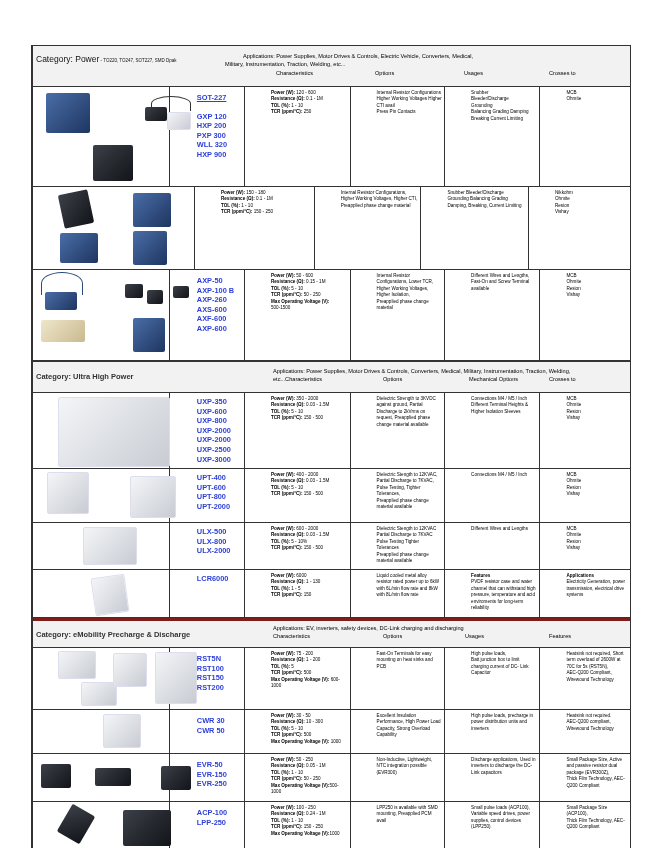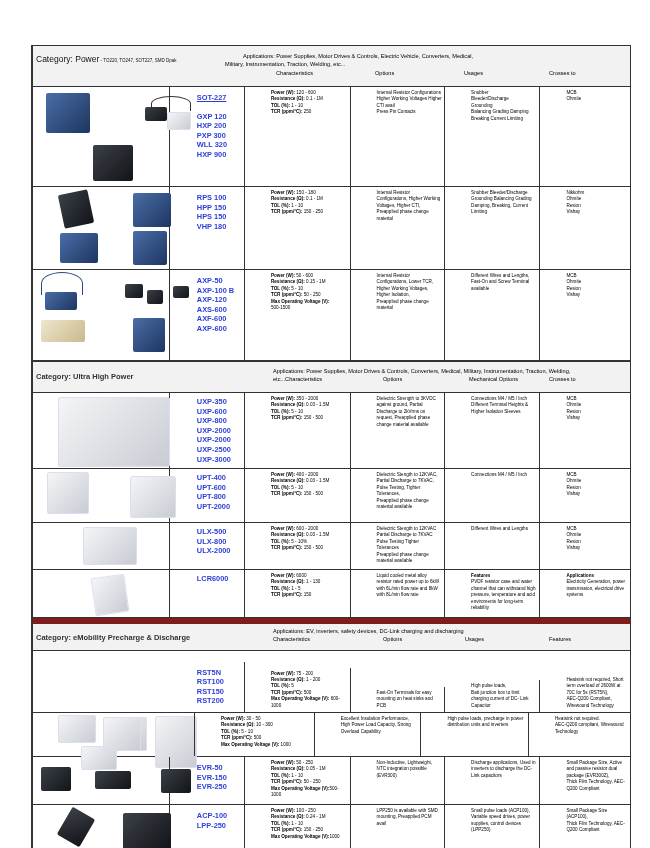--- a/index.html
+++ b/index.html
@@ -79,26 +79,20 @@
 Ohmite</div>
   </div>
 
   <div class="row" style="height:82px;">
     <div class="c cimg">
       <div class="img dark" style="left:28px;top:5px;width:30px;height:34px;transform:rotate(-12deg);"></div>
       <div class="img blue" style="left:100px;top:6px;width:38px;height:34px;"></div>
       <div class="img blue" style="left:27px;top:46px;width:38px;height:30px;"></div>
       <div class="img blue" style="left:100px;top:44px;width:34px;height:34px;"></div>
     </div>
-    <div class="c cmodel">
-      <a class="model">RPS 100</a>
-      <a class="model">HPP 150</a>
-      <a class="model">HPS 150</a>
-      <a class="model">VHP 180</a>
-    </div>
     <div class="c cchar">
       <div><span class="b">Power (W):</span><span> 150 - 180</span></div>
       <div><span class="b">Resistance (Ω):</span><span> 0.1 - 1M</span></div>
       <div><span class="b">TOL (%):</span><span> 1 - 10</span></div>
       <div><span class="b">TCR (ppm/°C):</span><span> 150 - 250</span></div>
     </div>
     <div class="c copt">Internal Resistor Configurations, Higher Working Voltages, Higher CTI, Preapplied phase change material</div>
     <div class="c cuse">Snubber Bleeder/Discharge Grounding Balancing Grading Damping, Breaking, Current Limiting</div>
     <div class="c ccross" style="white-space:pre-line;">Nikkohm
 Ohmite
@@ -112,21 +106,21 @@
       <div class="img blue" style="left:12px;top:22px;width:32px;height:18px;"></div>
       <div class="img dark" style="left:92px;top:14px;width:18px;height:14px;"></div>
       <div class="img dark" style="left:114px;top:20px;width:16px;height:14px;"></div>
       <div class="img dark" style="left:140px;top:16px;width:16px;height:12px;"></div>
       <div class="img cream" style="left:8px;top:50px;width:44px;height:22px;"></div>
       <div class="img blue" style="left:100px;top:48px;width:32px;height:34px;"></div>
     </div>
     <div class="c cmodel">
       <a class="model">AXP-50</a>
       <a class="model">AXP-100 B</a>
-      <a class="model">AXP-120</a>
+      <a class="model">AXP-260</a>
       <a class="model">AXS-600</a>
       <a class="model">AXF-600</a>
       <a class="model">AXP-600</a>
     </div>
     <div class="c cchar">
       <div><span class="b">Power (W):</span><span> 50 - 600</span></div>
       <div><span class="b">Resistance (Ω):</span><span> 0.15 - 1M</span></div>
       <div><span class="b">TOL (%):</span><span> 5 - 10</span></div>
       <div><span class="b">TCR (ppm/°C):</span><span> 50 - 250</span></div>
       <div><span class="b">Max Operating Voltage (V):</span><br><span> 500-1500</span></div>
@@ -247,30 +241,30 @@
     <div class="c cuse">
       <div class="b">Features</div>
       <div>PVDF resistor case and water channel that can withstand high pressure, temperature and acid enviroments for long-term reliability</div>
     </div>
     <div class="c ccross">
       <div class="b">Applications</div>
       <div>Electricity Generation, power transmission, electrical drive systems</div>
     </div>
   </div>
 
-  <div class="cat" style="height:26px;border-top:6px solid #7f1d1d;">
+  <div class="cat" style="height:26px;border-top:3px solid #7f1d1d;">
     <div class="title" style="top:9px;font-size:7.5px;font-weight:bold;color:#333;">Category: eMobility Precharge &amp; Discharge</div>
     <div class="apps" style="left:240px;top:3px;">Applications:  EV, inverters, safety devices, DC-Link charging and discharging</div>
     <div class="hdr" style="left:240px;top:12px;">Characteristics</div>
     <div class="hdr" style="left:350px;top:12px;">Options</div>
     <div class="hdr" style="left:432px;top:12px;">Usages</div>
     <div class="hdr" style="left:516px;top:12px;">Features</div>
   </div>
 
-  <div class="row" style="height:61px;align-items:flex-end;">
+  <div class="row" style="height:61px;">
     <div class="c cimg">
       <div class="img white" style="left:25px;top:3px;width:36px;height:26px;"></div>
       <div class="img white" style="left:48px;top:34px;width:34px;height:22px;"></div>
       <div class="img white" style="left:80px;top:5px;width:32px;height:32px;"></div>
       <div class="img white" style="left:122px;top:4px;width:40px;height:50px;"></div>
     </div>
     <div class="c cmodel" style="padding-top:6px;">
       <a class="model">RST5N</a>
       <a class="model">RST100</a>
       <a class="model">RST150</a>
@@ -287,20 +281,24 @@
     <div class="c cuse" style="white-space:pre-line;">High pulse loads,
 Batt junction box to limit charging current of DC- Link Capacitor</div>
     <div class="c ccross" style="white-space:pre-line;">Heatsink not required, Short term overload of 2600W at 70C for 5s (RST5N),
 AEC-Q200 Compliant, Wirewound Technology</div>
   </div>
 
   <div class="row" style="height:43px;">
     <div class="c cimg">
       <div class="img white" style="left:70px;top:4px;width:36px;height:32px;"></div>
     </div>
+    <div class="c cmodel" style="padding-top:6px;">
+      <a class="model">CWR 30</a>
+      <a class="model">CWR 50</a>
+    </div>
     <div class="c cchar">
       <div><span class="b">Power (W):</span><span> 30 - 50</span></div>
       <div><span class="b">Resistance (Ω):</span><span> 10 - 300</span></div>
       <div><span class="b">TOL (%):</span><span> 5 - 10</span></div>
       <div><span class="b">TCR (ppm/°C):</span><span> 500</span></div>
       <div><span class="b">Max Operating Voltage (V):</span><span> 1000</span></div>
     </div>
     <div class="c copt">Excellent Insulation Performance, High Power Load Capacity, Strong Overload Capability</div>
     <div class="c cuse">High pulse loads, precharge in power distribution units and inverters</div>
     <div class="c ccross" style="white-space:pre-line;">Heatsink not required.

